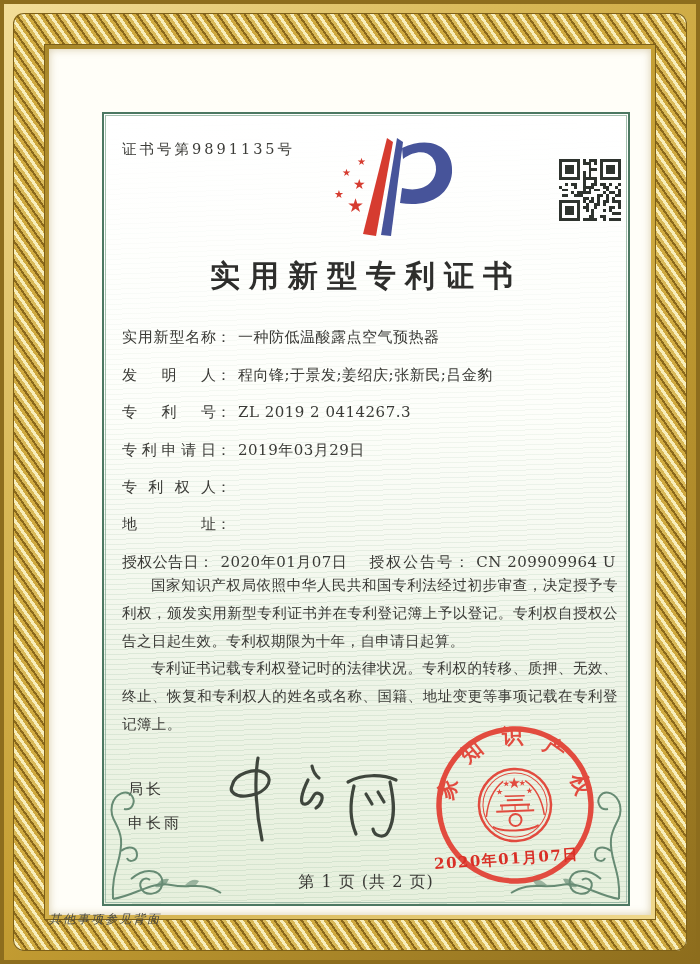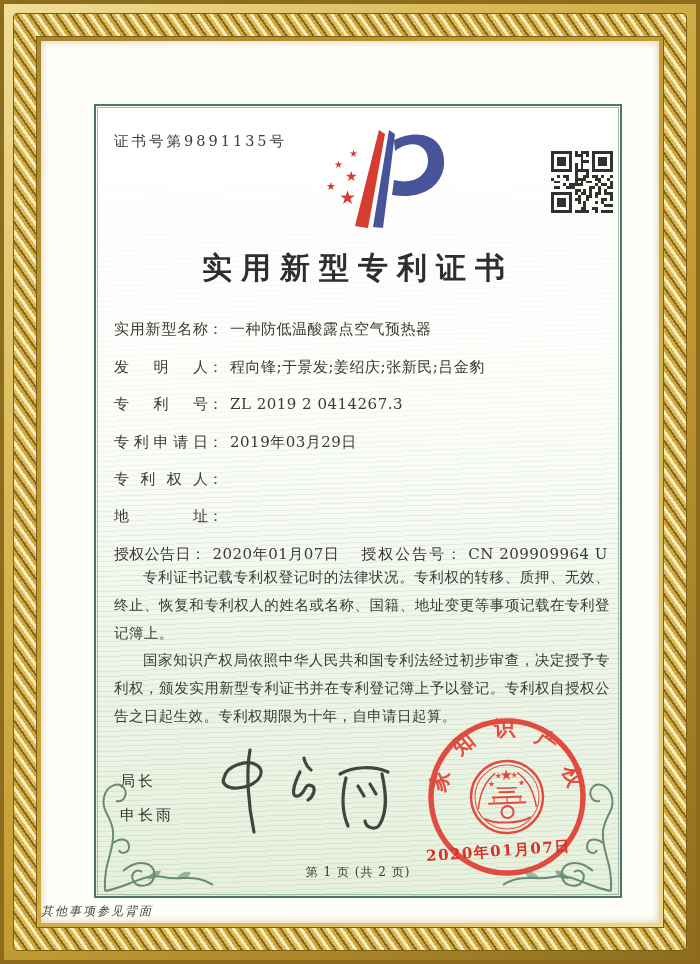--- a/index.html
+++ b/index.html
@@ -5,21 +5,21 @@
   html,body{margin:0;padding:0;}
   body{
     width:700px;height:964px;position:relative;overflow:hidden;
     font-family:"DejaVu Serif","Liberation Serif",serif;
     background:#8d6d1d;
   }
   
   .f1{position:absolute;inset:0;box-sizing:border-box;padding:4px;background:#8d6d1d;}
   .f2{height:100%;box-sizing:border-box;padding:9px;
       background:linear-gradient(135deg,#f3de9a 0%,#d9b958 30%,#c59e33 55%,#8d6d1d 100%);}
-  .f3{height:100%;box-sizing:border-box;padding:23px;border-radius:5px;
+  .f3{height:100%;box-sizing:border-box;padding:31px;border-radius:11px;
       background:repeating-linear-gradient(55deg,#8a681c 0 2px,#d9b958 2px 5px,#f8eebc 5px 8px,#cfa93f 8px 11px);
       box-shadow:inset 0 0 0 1px #7c5f18;}
   .f4{height:100%;box-sizing:border-box;padding:5px;
       background:linear-gradient(315deg,#f0d98e 0%,#c9a337 50%,#a8872a 100%);
       box-shadow:inset 0 0 0 1px #7c5f18;}
   .paper{height:100%;position:relative;background:#fffef8;
       box-shadow:inset 0 0 8px rgba(140,110,30,.35);}
 
   
   .inner-frame{
@@ -53,21 +53,21 @@
   .body-text p{margin:0;text-indent:2em;}
 
   .signer-title{left:24px;top:666px;font-size:15px;letter-spacing:3px;color:#33332f;}
   .signer-name {left:24px;top:700px;font-size:15px;letter-spacing:3px;color:#33332f;}
   .signature{left:112px;top:638px;width:200px;height:95px;}
 
   .seal{left:326px;top:606px;width:170px;height:170px;opacity:.9;transform:rotate(-2deg);}
   .seal-date{left:330px;top:736px;font-size:15px;font-weight:bold;color:#d92f26;
              letter-spacing:1.5px;transform:rotate(-4deg);white-space:nowrap;}
 
-  .page-info{left:0;top:758px;width:100%;text-align:center;font-size:12px;
+  .page-info{left:0;top:758px;width:100%;text-align:center;font-size:16px;
              letter-spacing:1px;color:#3a3a36;}
 
   .flourish{width:120px;height:120px;bottom:3px;}
   .flourish.fl-left{left:3px;}
   .flourish.fl-right{right:3px;transform:scaleX(-1);}
 
   .back-note{position:absolute;left:0;top:862px;width:100%;text-align:left;
              font-size:12px;letter-spacing:2px;color:#4a4a42;font-style:italic;}
 </style>
 </head>
@@ -257,22 +257,22 @@
         <div class="field-row" style="top:439px">
           <span class="flabel">授权公告日</span>
                 <span class="fcolon">：</span>
                 <span class="fvalue">2020年01月07日</span>
           <span class="flabel2">授权公告号</span>
                 <span class="fcolon">：</span>
                 <span class="fvalue">CN 209909964 U</span>
         </div>
 
         <div class="body-text">
+          <p>国家知识产权局依照中华人民共和国专利法经过初步审查，决定授予专利权，颁发实用新型专利证书并在专利登记簿上予以登记。专利权自授权公告之日起生效。专利权期限为十年，自申请日起算。</p>
           <p>专利证书记载专利权登记时的法律状况。专利权的转移、质押、无效、终止、恢复和专利权人的姓名或名称、国籍、地址变更等事项记载在专利登记簿上。</p>
-          <p>国家知识产权局依照中华人民共和国专利法经过初步审查，决定授予专利权，颁发实用新型专利证书并在专利登记簿上予以登记。专利权自授权公告之日起生效。专利权期限为十年，自申请日起算。</p>
         </div>
 
         <div class="signer-title">局长</div>
         <div class="signer-name">申长雨</div>
 
         <svg class="signature" viewBox="0 0 200 95" aria-hidden="true" fill="none" stroke="#3f463d" stroke-width="3.2" stroke-linecap="round">
           <path d="M42,6 C38,28 40,60 46,88"></path>
           <path d="M16,34 C18,22 40,14 50,22 C58,29 50,42 30,44 C20,45 13,40 16,34"></path>
           <path d="M92,28 C86,40 82,54 90,52 C98,50 96,38 104,42 C108,44 106,52 100,56"></path>
           <path d="M96,14 C97,19 99,23 103,26"></path>

